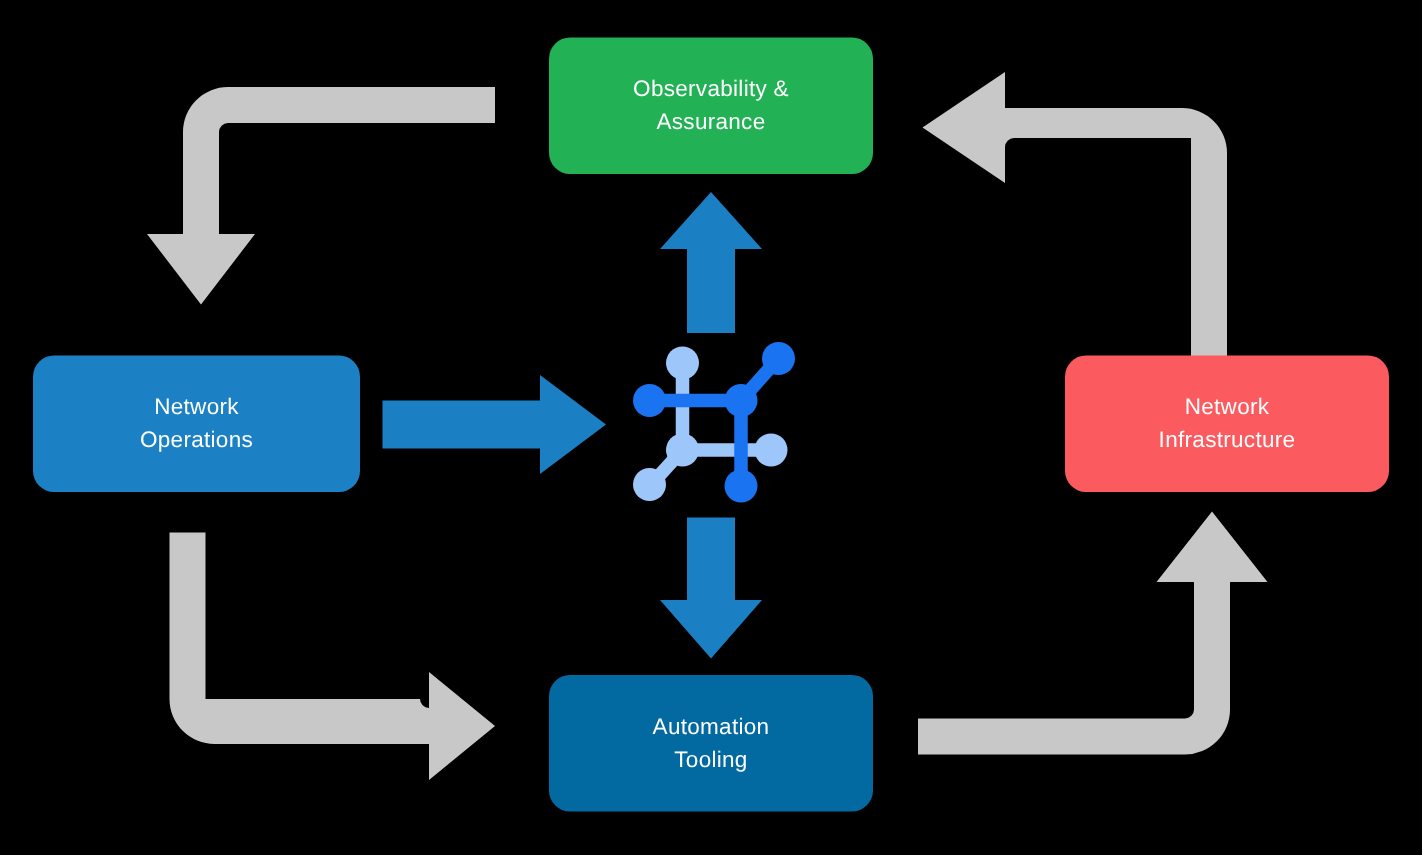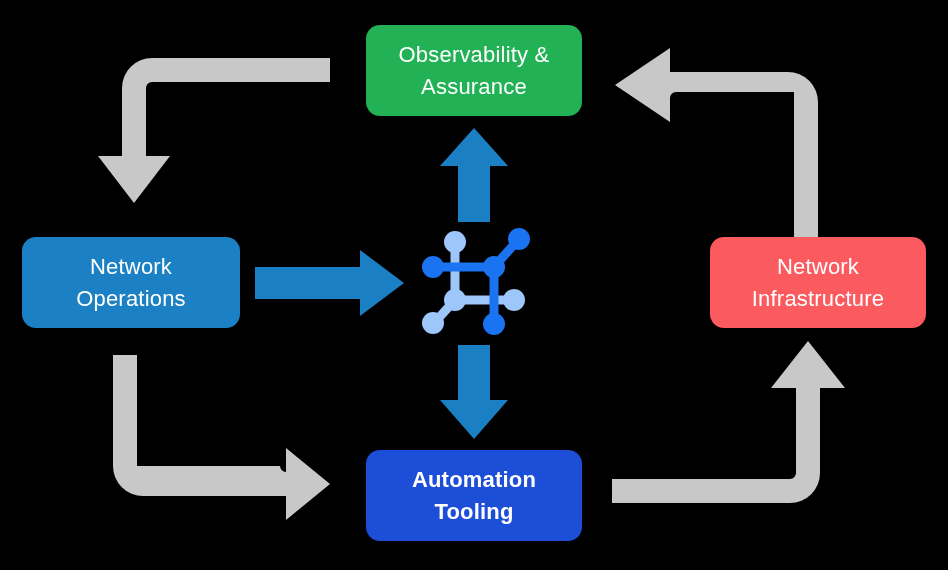--- a/index.html
+++ b/index.html
@@ -16,21 +16,21 @@
     font-family: "Liberation Sans", sans-serif;
   }
   .node-box {
     position: absolute;
     border-radius: 14px;
     display: flex;
     align-items: center;
     justify-content: center;
     text-align: center;
     color: #ffffff;
-    font-size: 22px;
+    font-size: 15px;
     line-height: 1.42;
     font-weight: 400;
     letter-spacing: 0.2px;
     box-sizing: border-box;
     padding: 19px 10px;
   }
   .node-label {
     white-space: pre-line;
     display: block;
   }
@@ -121,18 +121,18 @@
   <div class="node-box" id="box-network-ops" style="background: rgb(27, 129, 196);">
     <span class="node-label">Network
 Operations</span>
   </div>
 
   <div class="node-box" id="box-network-infra" style="background: rgb(251, 90, 95);">
     <span class="node-label">Network
 Infrastructure</span>
   </div>
 
-  <div class="node-box" id="box-automation" style="background: #1d4ed8; font-weight: bold;">
+  <div class="node-box" id="box-automation" style="background: #0369a1;">
     <span class="node-label">Automation
 Tooling</span>
   </div>
 
 </div>
 
 </body></html>

